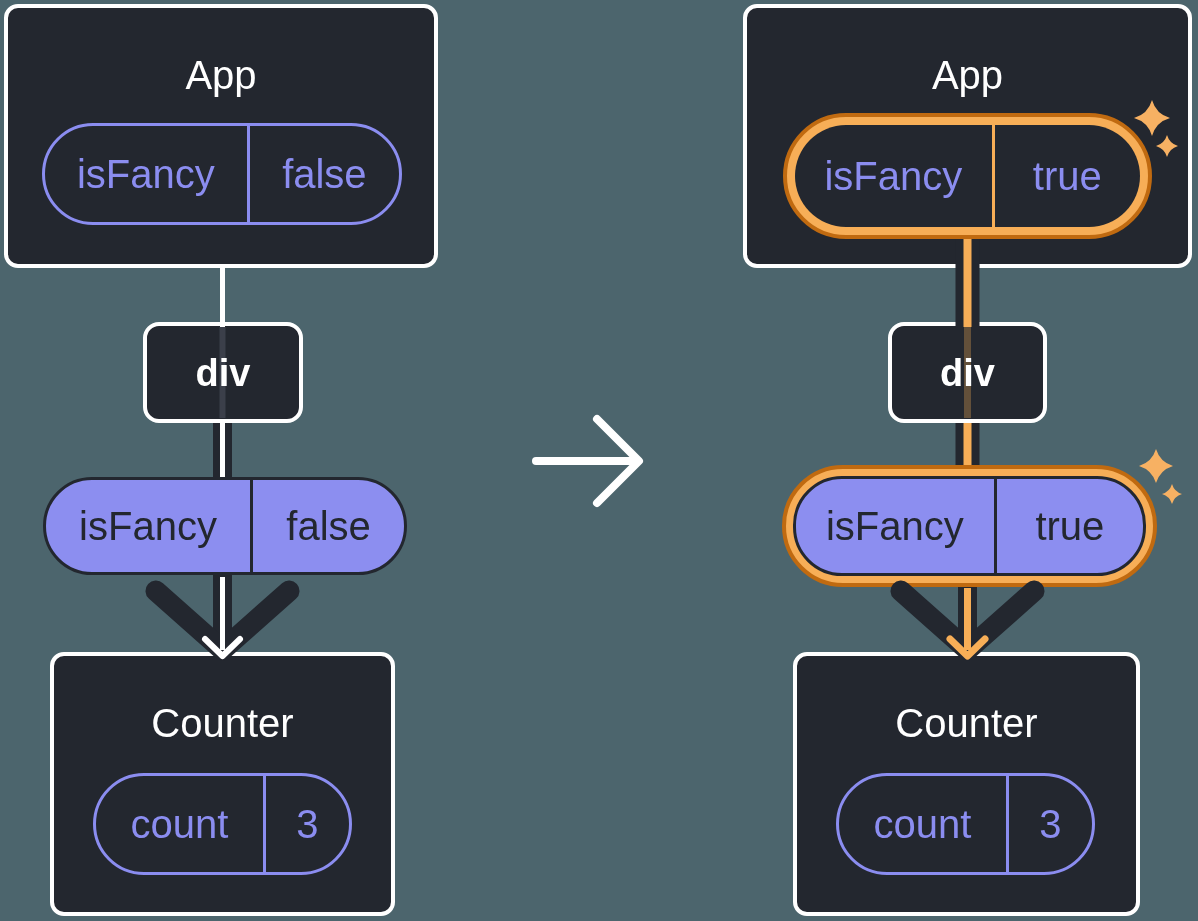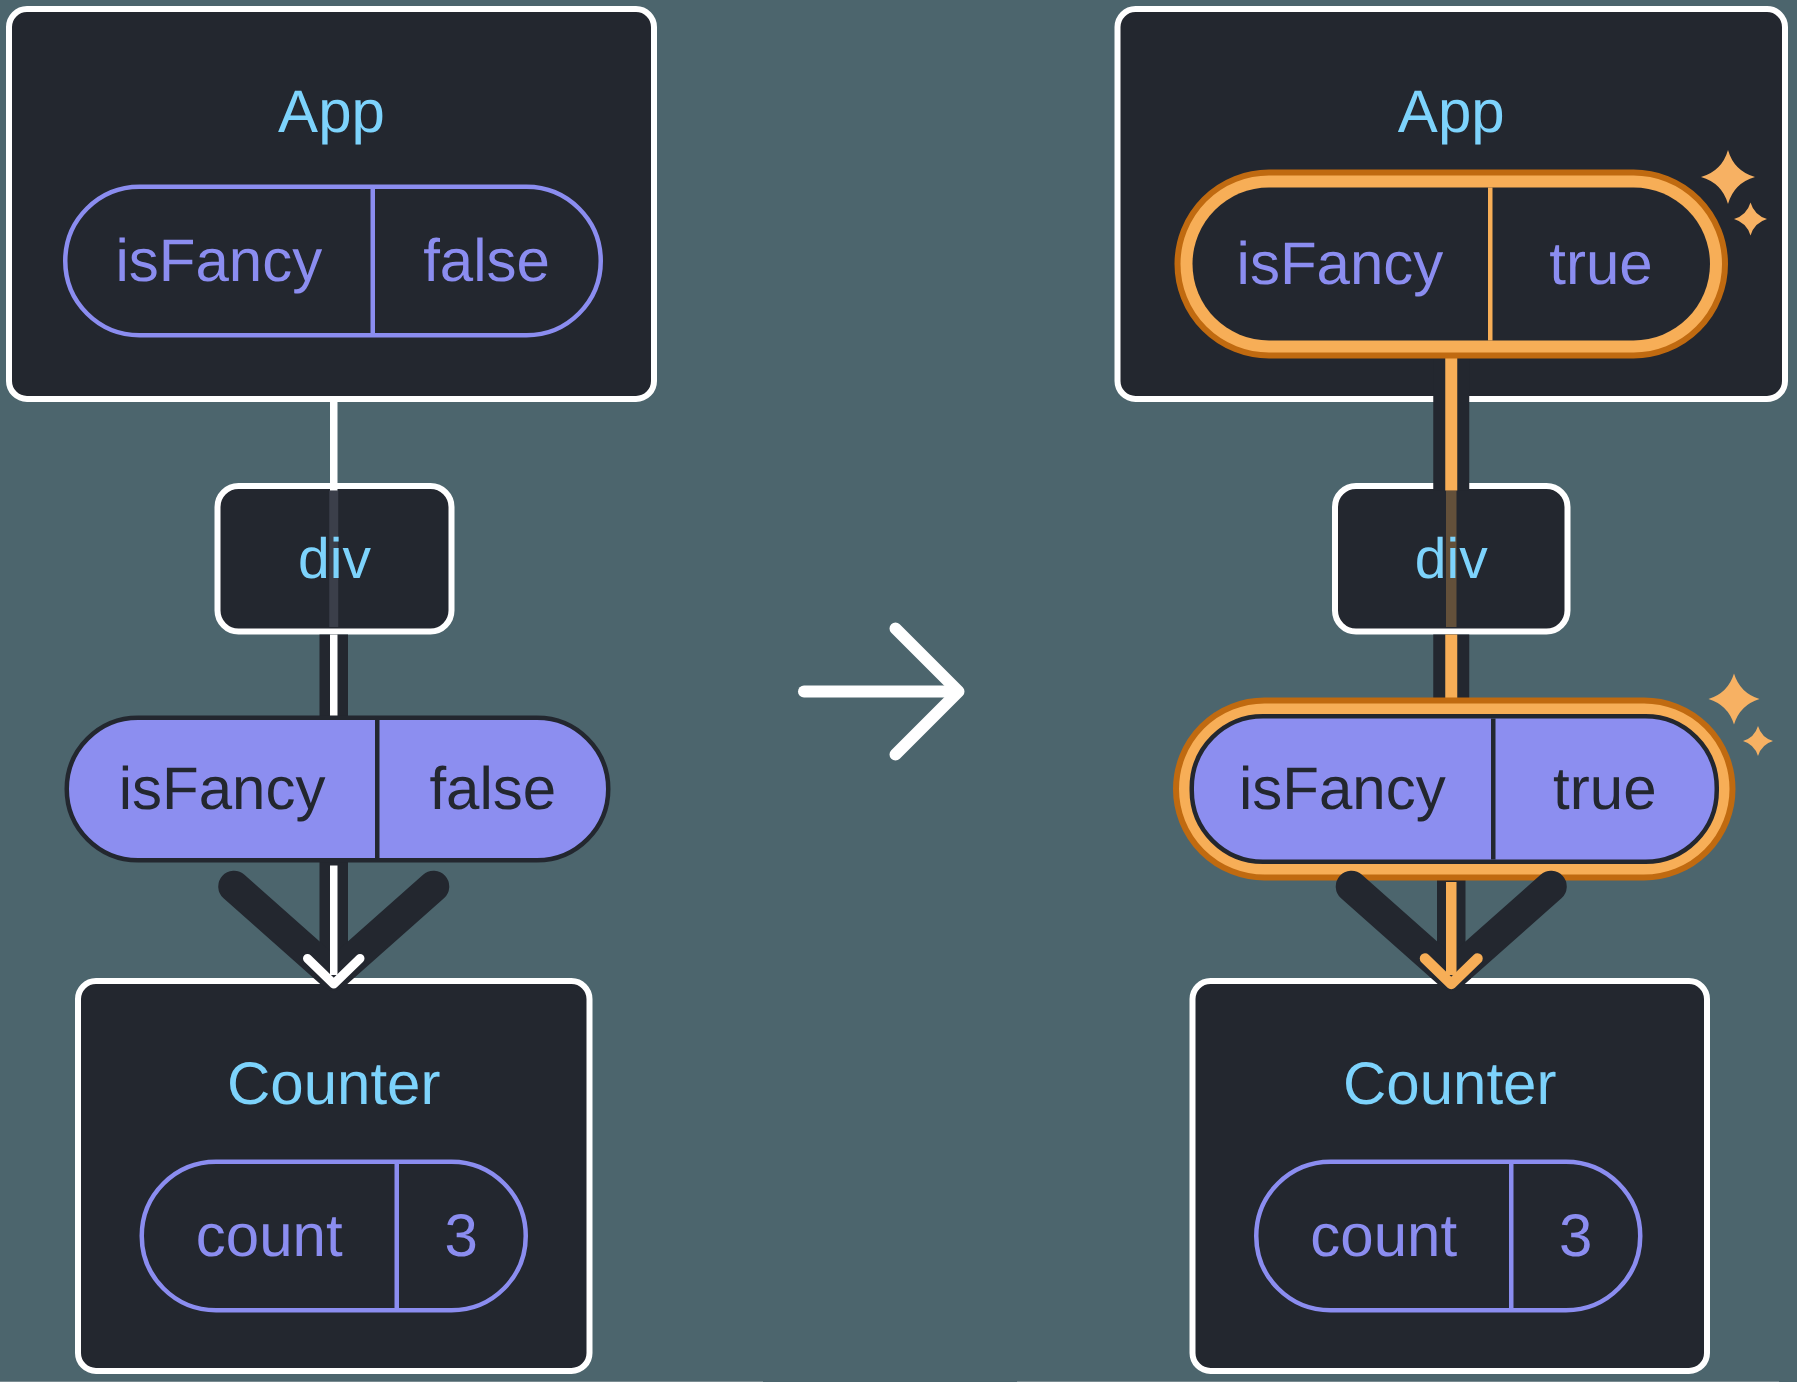--- a/index.html
+++ b/index.html
@@ -15,26 +15,26 @@
   
   .card{position:absolute;background:#23272F;border:4px solid #FFFFFF;border-radius:14px;box-sizing:border-box;}
   .c-app-l{left:4px;top:4px;width:434px;height:264px;}
   .c-app-r{left:743px;top:4px;width:449px;height:264px;}
   .c-div-l{left:143px;top:322px;width:160px;height:101px;border-radius:16px;}
   .c-div-r{left:888px;top:322px;width:159px;height:101px;border-radius:16px;}
   .c-cnt-l{left:50px;top:652px;width:345px;height:264px;}
   .c-cnt-r{left:793px;top:652px;width:347px;height:264px;}
 
   
-  .title{position:absolute;z-index:3;color:#7dd3fc;font-size:40px;line-height:46px;text-align:center;}
+  .title{position:absolute;z-index:3;color:#ffffff;font-size:40px;line-height:46px;text-align:center;}
   .t-app-l{left:4px;top:52px;width:434px;}
   .t-app-r{left:743px;top:52px;width:449px;}
   .t-cnt-l{left:50px;top:700px;width:345px;}
   .t-cnt-r{left:793px;top:700px;width:347px;}
-  .t-div{display:flex;align-items:center;justify-content:center;font-size:38px;}
+  .t-div{display:flex;align-items:center;justify-content:center;font-size:38px;font-weight:bold;}
   .t-div-l{left:143px;top:322px;width:160px;height:101px;}
   .t-div-r{left:888px;top:322px;width:159px;height:101px;}
 
   
   .pill{position:absolute;z-index:3;display:flex;box-sizing:border-box;border-radius:51px;font-size:40px;}
   .cell{display:flex;align-items:center;justify-content:center;box-sizing:border-box;height:100%;}
   .w57{width:57%}.w43{width:43%}.w66{width:66%}.w34{width:34%}
   .pill.outline{border:3px solid #8B8DF0;color:#8B8DF0;}
   .pill.outline .c2{border-left:3px solid #8B8DF0;}
   .pill.filled{background:#8C8EF0;border:3px solid #23272F;color:#23272F;}

